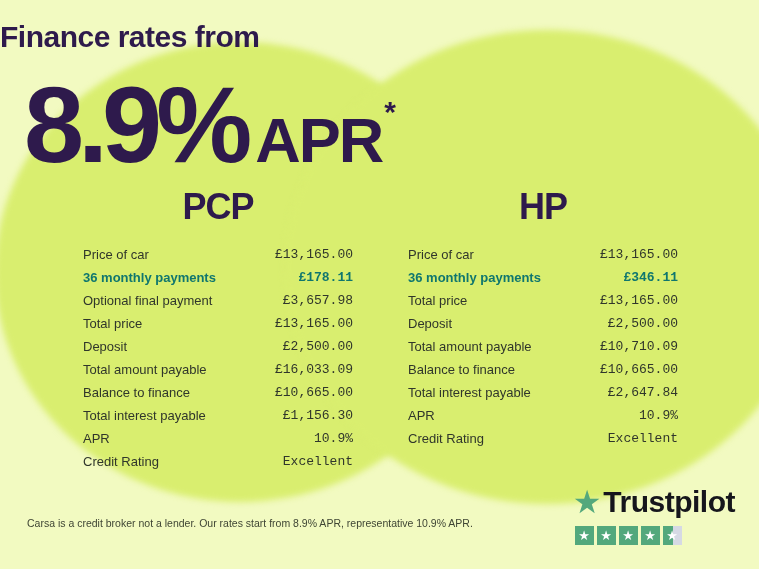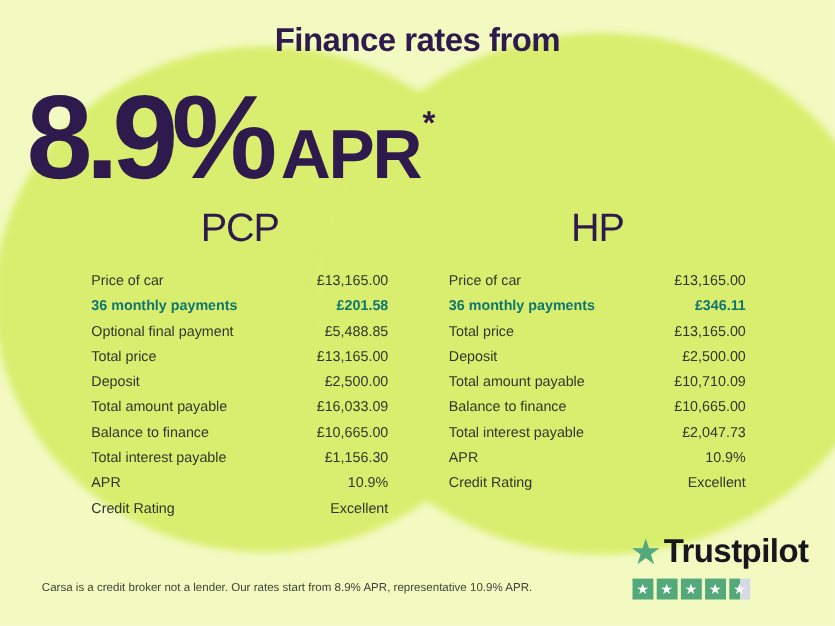--- a/index.html
+++ b/index.html
@@ -8,47 +8,47 @@
     position:relative;width:759px;height:569px;overflow:hidden;
     background:#f2fac1;
     font-family:"Liberation Sans",sans-serif;
   }
   .circle{position:absolute;border-radius:50%;background:#d9ee6f;filter:blur(3px);}
   .circle-left{left:-5px;top:42px;width:490px;height:460px;}
   .circle-right{left:285px;top:30px;width:524px;height:474px;}
   .content{position:absolute;inset:0;}
 
   .title{
-    position:absolute;top:20px;left:0;width:100%;text-align:center;
+    position:absolute;top:20px;left:0;width:100%;text-align:left;
     font-size:30px;font-weight:800;letter-spacing:-0.5px;color:#2e1a4c;
   }
   .hero{
     position:absolute;top:68px;left:0;width:100%;
     display:flex;justify-content:flex-start;align-items:baseline;color:#2e1a4c;padding-left:24px;
   }
   .rate{font-size:108px;font-weight:800;letter-spacing:-6px;line-height:1.05;}
   .suffix{font-size:63px;font-weight:700;letter-spacing:-2px;margin-left:9px;}
   .ast{font-size:30px;font-weight:700;position:relative;top:-40px;margin-left:2px;}
 
   .plan{position:absolute;top:186px;width:270px;}
   .plan-pcp{left:83px;}
   .plan-hp{left:408px;}
   .plan h2{
     margin:0 0 15px 0;text-align:center;
-    font-size:36px;font-weight:400;letter-spacing:-1px;color:#2e1a4c;
+    font-size:36px;font-weight:700;letter-spacing:-1px;color:#2e1a4c;
   }
   .row{
     display:flex;justify-content:space-between;
     font-size:13px;line-height:23px;color:#30362b;
   }
   .row.bold{font-weight:700;color:#0f766e;}
-  .val{text-align:right;}
+  .val{text-align:right;font-family:Liberation Mono, monospace;}
 
   .disclaimer{
-    position:absolute;left:27px;top:516px;margin:11px;
+    position:absolute;left:27px;top:516px;margin:0;
     font-size:10.5px;line-height:1.4;color:#3e4433;
   }
 
   .trustpilot{position:absolute;right:24px;top:485px;}
   .tp-logo{display:flex;align-items:center;gap:2px;}
   .tp-logo-star{color:#53a87c;font-size:32px;line-height:1;}
   .tp-word{font-size:30px;font-weight:700;letter-spacing:-0.5px;color:#16161c;}
   .tp-stars{display:flex;gap:3px;margin-top:7px;margin-left:2px;}
   .tp-box{width:19px;height:19px;display:flex;align-items:center;justify-content:center;}
   .tp-star{color:#ffffff;font-size:13px;line-height:1;}
@@ -71,25 +71,25 @@
 
     <section class="plan plan-pcp">
       <h2>PCP</h2>
       <div class="rows">
           <div class="row">
             <span class="lbl">Price of car</span>
             <span class="val">£13,165.00</span>
           </div>
           <div class="row bold">
             <span class="lbl">36 monthly payments</span>
-            <span class="val">£201.58</span>
+            <span class="val">£178.11</span>
           </div>
           <div class="row">
             <span class="lbl">Optional final payment</span>
-            <span class="val">£5,488.85</span>
+            <span class="val">£3,657.98</span>
           </div>
           <div class="row">
             <span class="lbl">Total price</span>
             <span class="val">£13,165.00</span>
           </div>
           <div class="row">
             <span class="lbl">Deposit</span>
             <span class="val">£2,500.00</span>
           </div>
           <div class="row">
@@ -137,21 +137,21 @@
           <div class="row">
             <span class="lbl">Total amount payable</span>
             <span class="val">£10,710.09</span>
           </div>
           <div class="row">
             <span class="lbl">Balance to finance</span>
             <span class="val">£10,665.00</span>
           </div>
           <div class="row">
             <span class="lbl">Total interest payable</span>
-            <span class="val">£2,047.73</span>
+            <span class="val">£2,647.84</span>
           </div>
           <div class="row">
             <span class="lbl">APR</span>
             <span class="val">10.9%</span>
           </div>
           <div class="row">
             <span class="lbl">Credit Rating</span>
             <span class="val">Excellent</span>
           </div>
         </div>

